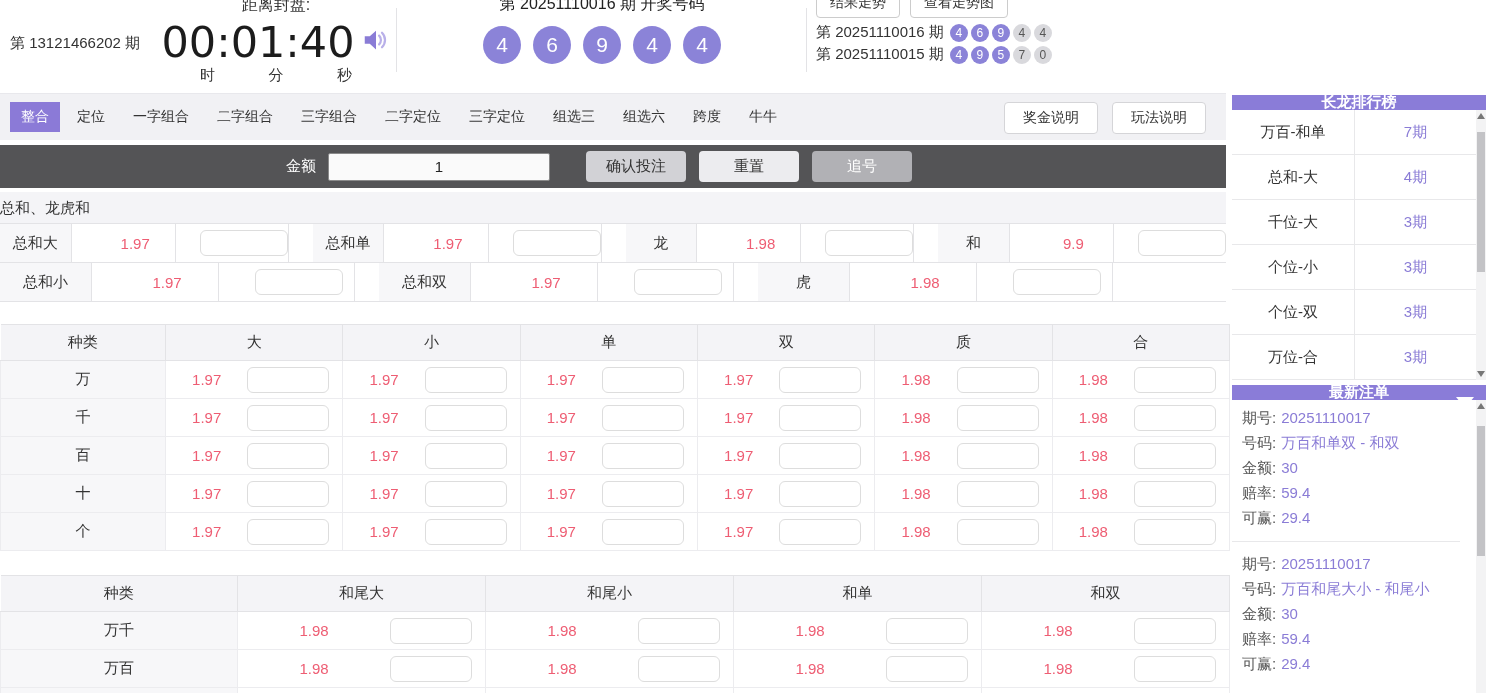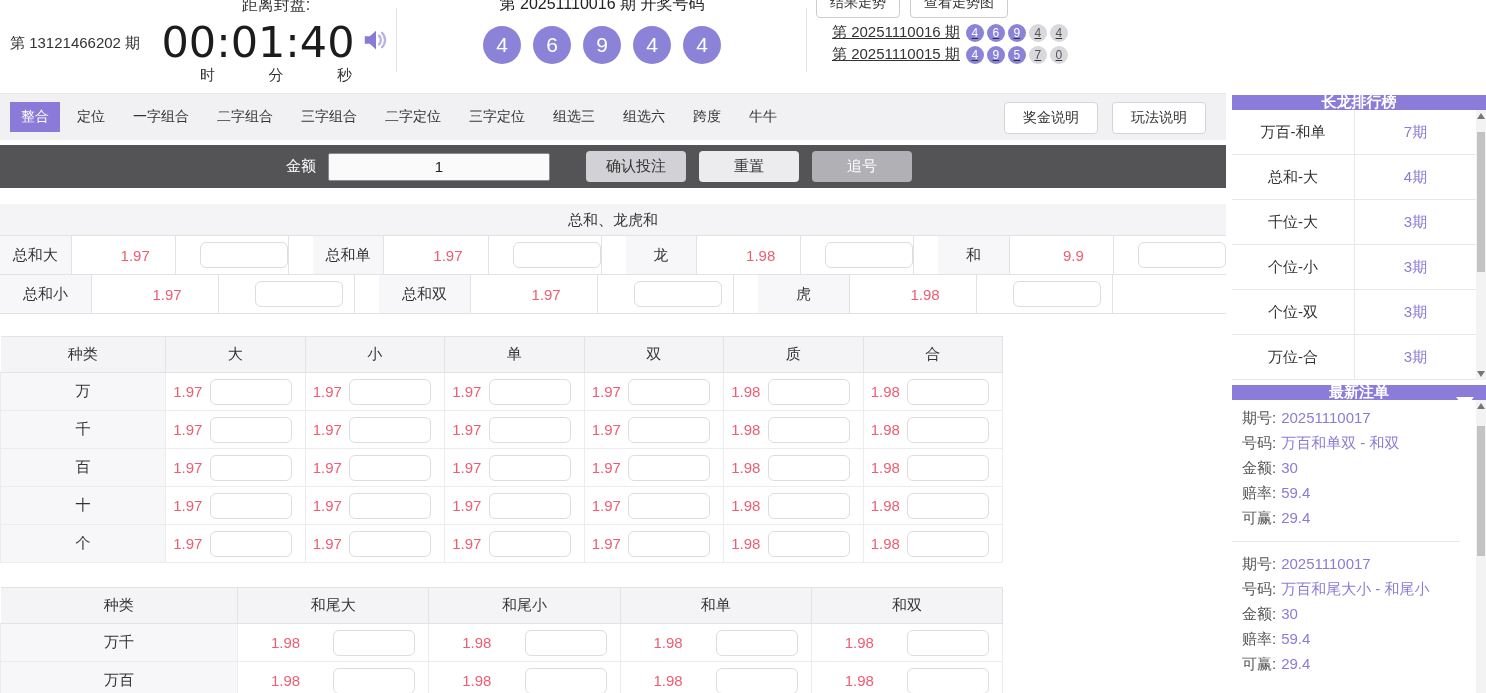--- a/index.html
+++ b/index.html
@@ -16,21 +16,21 @@
   .speaker{margin-left:6px;cursor:pointer;}
   .units{display:flex;justify-content:space-between;width:160px;margin:0 auto;padding:0 4px;font-size:15px;color:#333;margin-top:1px;}
   .vdiv{position:absolute;top:8px;width:1px;height:64px;background:#e3e3e6;}
   .hdr-mid{position:absolute;left:402px;top:0;width:400px;text-align:center;}
   .draw-title{position:relative;top:-6px;font-size:16px;color:#222;}
   .balls{display:flex;justify-content:center;gap:12px;margin-top:5px;}
   .ball{width:38px;height:38px;border-radius:50%;background:#8b83d8;color:#fff;font-size:21px;display:flex;align-items:center;justify-content:center;}
   .hdr-right{position:absolute;left:816px;top:0;width:414px;}
   .trend-btns{position:absolute;top:-12px;left:0;display:flex;gap:10px;}
   .trend-btn{padding:5px 13px;font-size:14px;background:#fff;border:1px solid #ccc;border-radius:4px;color:#333;cursor:pointer;}
-  .hist-row{position:absolute;left:16px;display:flex;align-items:center;font-size:15px;color:#333;white-space:nowrap;text-decoration:underline;}
+  .hist-row{position:absolute;left:0;display:flex;align-items:center;font-size:15px;color:#333;white-space:nowrap;}
   .hist-row.r1{top:23px;}
   .hist-row.r2{top:45px;}
   .hist-balls{display:flex;gap:3px;margin-left:6px;}
   .hball{width:18px;height:18px;border-radius:50%;font-size:12px;display:flex;align-items:center;justify-content:center;}
   .hball.hl{background:#8b83d8;color:#fff;}
   .hball.dim{background:#d9d9dd;color:#555;}
 
   
   .content{position:absolute;left:0;top:93px;width:1226px;}
   .tabbar{height:47px;background:#f1f1f4;display:flex;align-items:center;padding-left:10px;border-top:1px solid #e8e8ec;}
@@ -40,31 +40,31 @@
   .tab-action{padding:6px 18px;font-size:14px;background:#fff;border:1px solid #d5d5d8;border-radius:4px;color:#333;cursor:pointer;white-space:nowrap;}
 
   .betbar{margin-top:5px;height:43px;background:#545456;display:flex;align-items:center;}
   .amount-label{color:#fff;font-size:15px;margin-left:286px;}
   .amount-input{width:222px;height:28px;margin-left:12px;text-align:center;background:#fafafa;border:1px solid #8a8a8a;border-radius:2px;font-size:15px;color:#222;}
   .bb-btn{height:31px;width:100px;border:none;border-radius:4px;font-size:15px;cursor:pointer;}
   .bb-confirm{margin-left:36px;background:#d2d2d6;color:#333;}
   .bb-reset{margin-left:13px;background:#ececef;color:#333;}
   .bb-chase{margin-left:13px;background:#b1b1b5;color:#fff;}
 
-  .sum-title{margin-top:16px;height:31px;background:#f4f4f7;text-align:center;line-height:31px;font-size:15px;color:#333;}
+  .sum-title{margin-top:4px;height:31px;background:#f4f4f7;text-align:left;line-height:31px;font-size:15px;color:#333;}
   .sum-grid{border-top:1px solid #e3e3e6;}
   .sum-row{display:flex;height:39px;border-bottom:1px solid #e3e3e6;gap:24px;}
   .sum-label{width:92px;background:#f7f7f9;display:flex;align-items:center;justify-content:center;font-size:15px;color:#333;border-right:1px solid #e3e3e6;}
   .sum-odds{width:103px;display:flex;align-items:center;justify-content:center;font-size:15px;color:#ee5d73;border-right:1px solid #e3e3e6;}
   .sum-input-cell{width:112px;display:flex;align-items:center;justify-content:center;border-right:1px solid #e3e3e6;}
   .sum-filler{flex:1;background:#fff;}
   .bet{width:82px;height:26px;border:1px solid #ddd;border-radius:6px;background:#fff;font-size:14px;text-align:center;color:#333;}
   .sum-input-cell .bet{width:88px;}
 
-  table.odds-table{width:1003px;border-collapse:collapse;table-layout:fixed;}
+  table.odds-table{width:1230px;border-collapse:collapse;table-layout:fixed;}
   .pos-wrap{margin-top:22px;}
   .tail-wrap{margin-top:24px;}
   .odds-table th{height:36px;background:#f4f4f7;font-size:15px;font-weight:normal;color:#333;border:1px solid #e3e3e6;border-left:none;border-right:1px solid #e3e3e6;}
   .odds-table td{height:38px;border:1px solid #ececef;background:#fff;}
   .odds-table td.rlabel{background:#f7f7f9;text-align:center;font-size:15px;color:#333;}
   .dcell{display:flex;align-items:center;height:100%;}
   .dcell .odds{flex:1;text-align:center;font-size:15px;color:#ee5d73;}
   .dcell .bet{margin-right:13px;}
 
   

